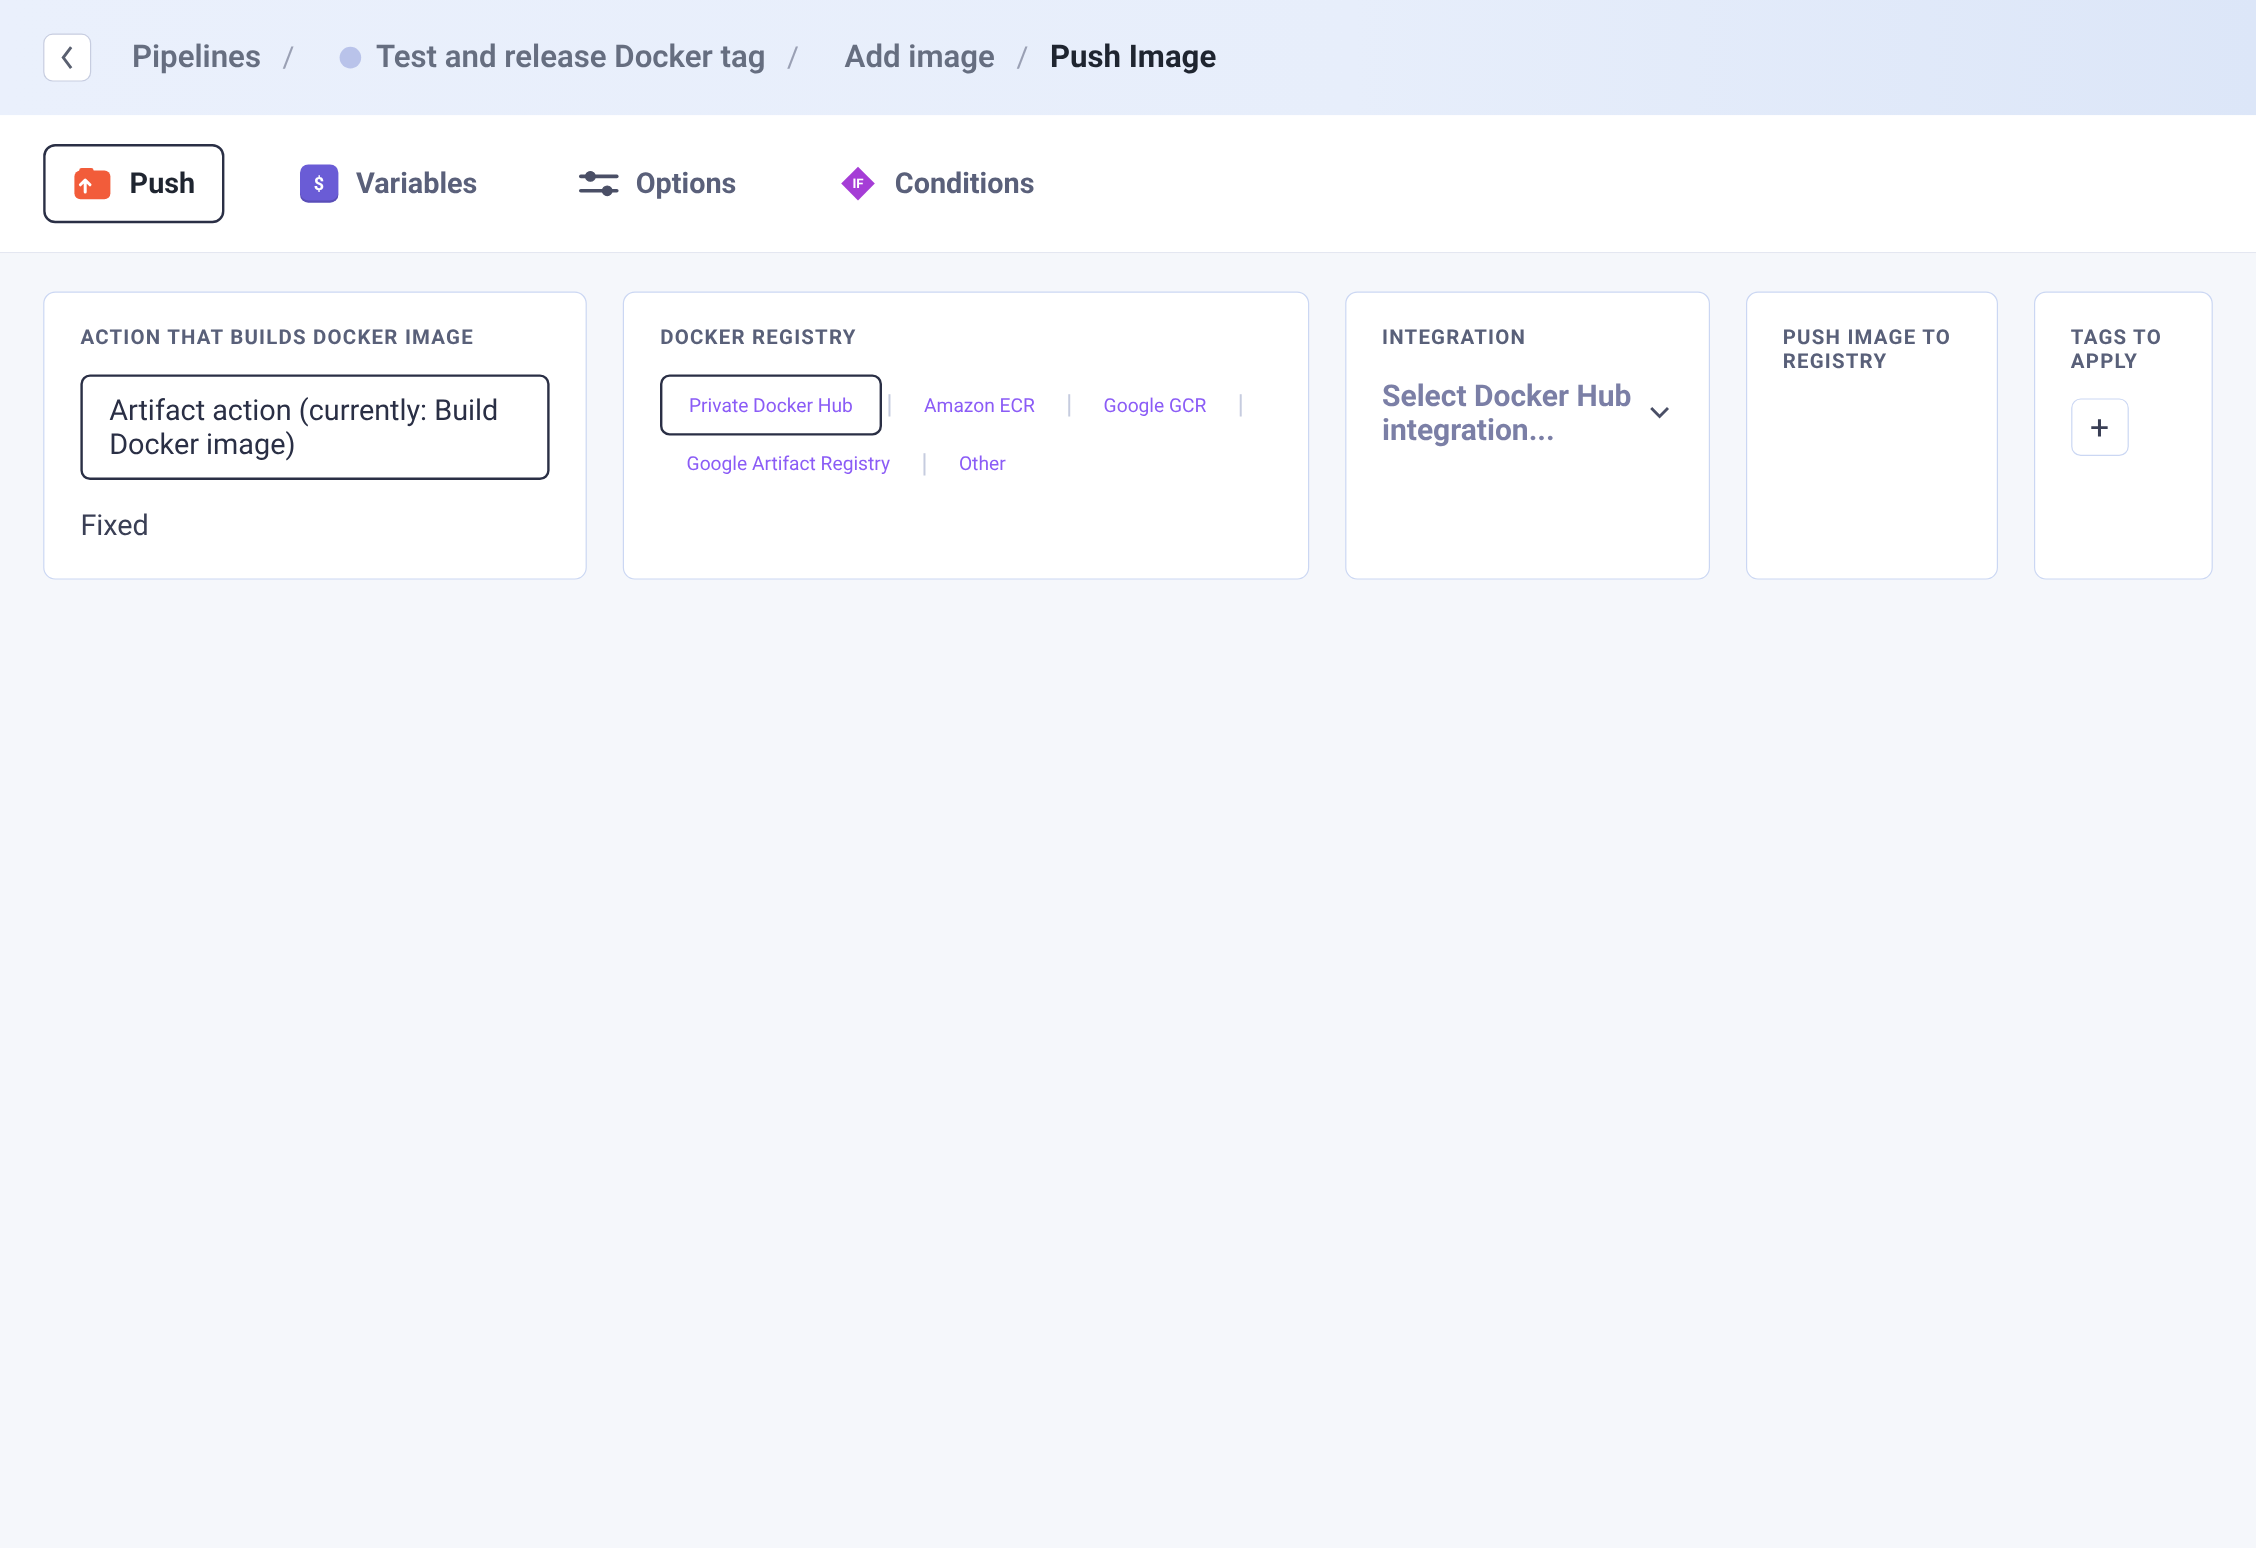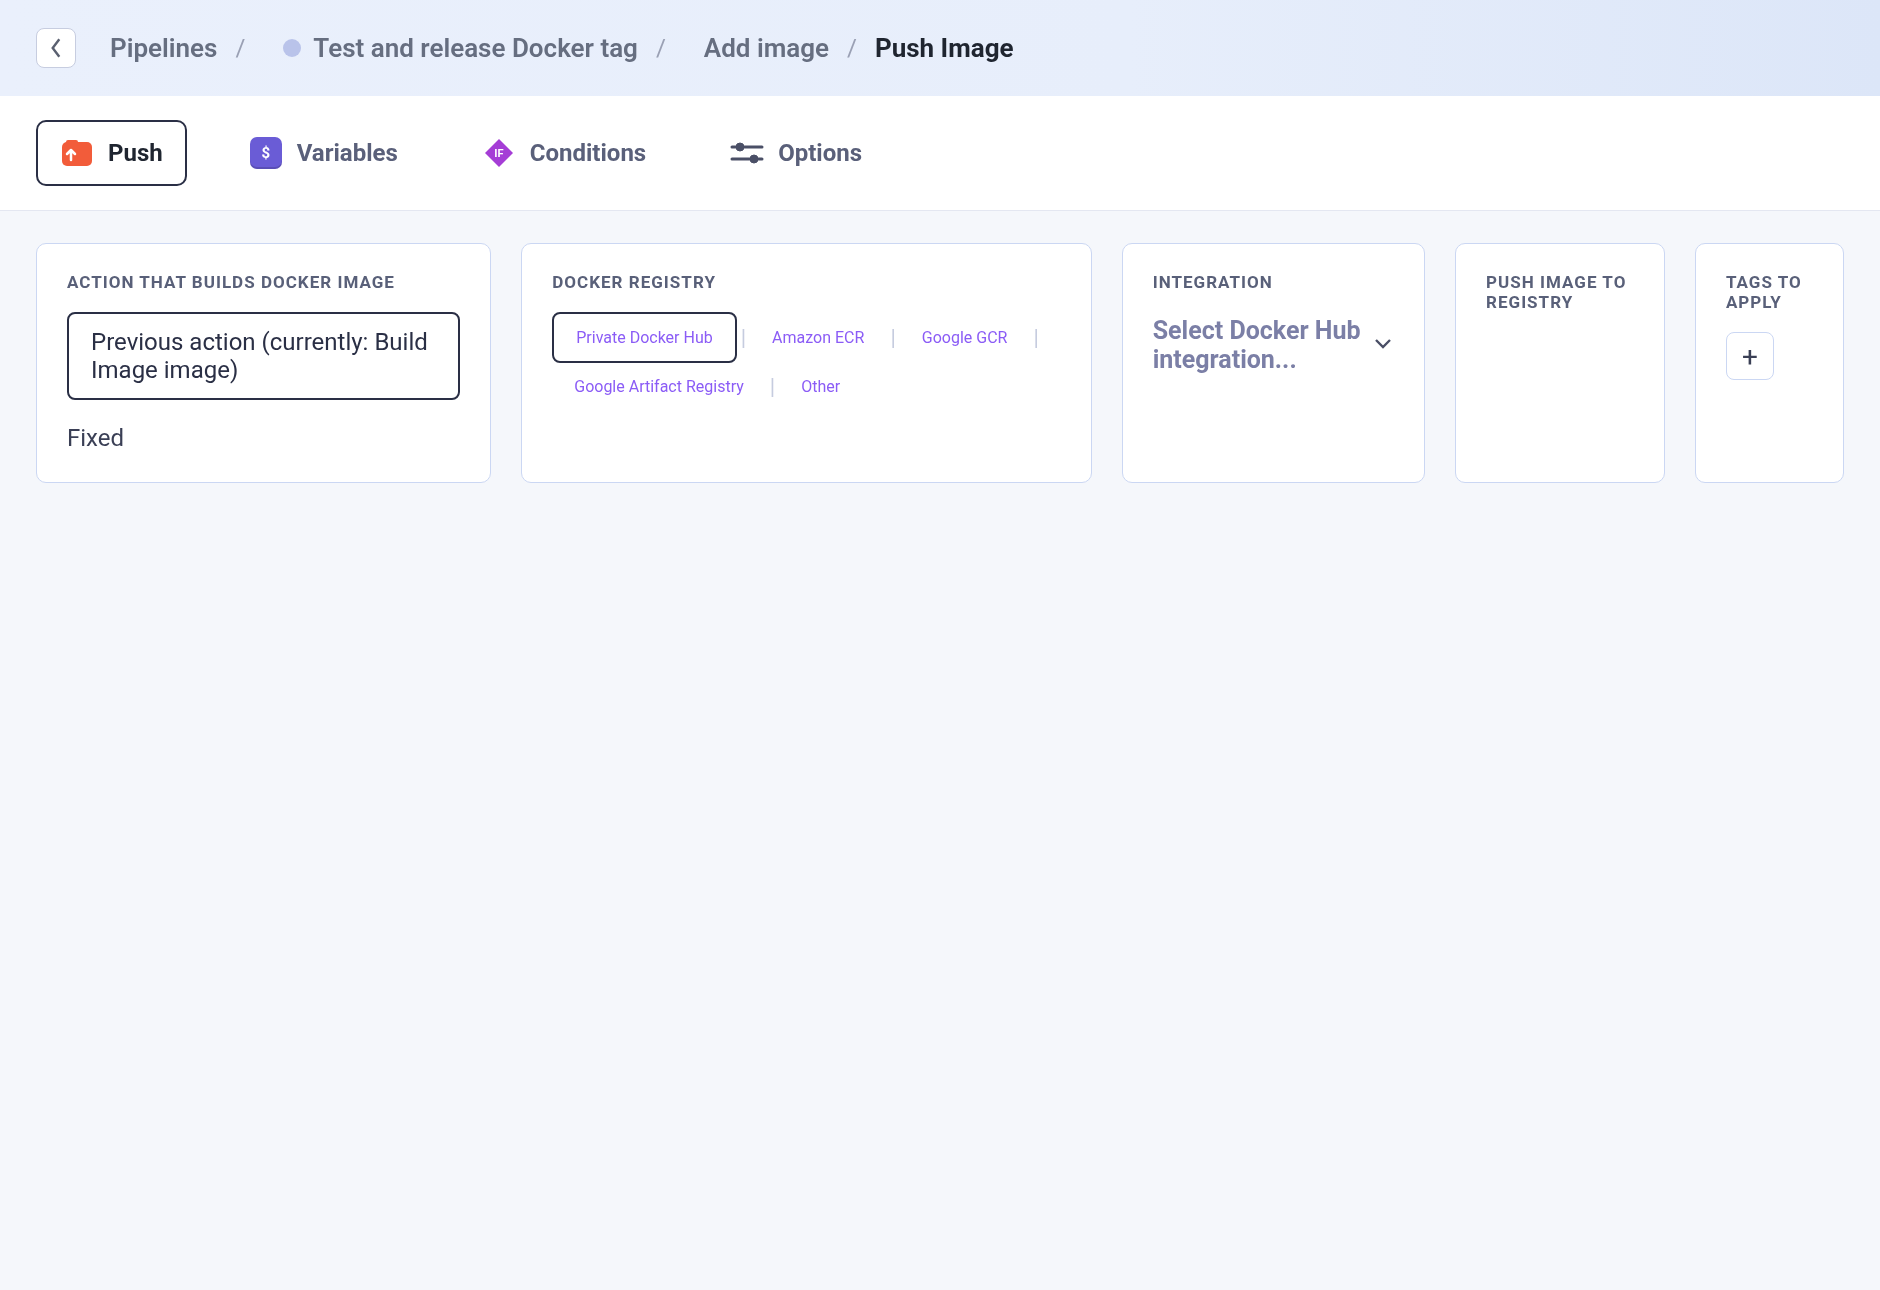--- a/index.html
+++ b/index.html
@@ -189,47 +189,47 @@
     </span>
     <span>Push</span>
   </div>
   <div class="tab">
     <span class="icon-wrap">
       <span class="icon-variables">$</span>
     </span>
     <span>Variables</span>
   </div>
   <div class="tab">
-    <span class="icon-wrap icon-conditions">
-      <svg viewBox="0 0 34 34">
-        <polygon points="17,3 31,17 17,31 3,17" fill="#a53dd6"></polygon>
-        <text x="17" y="21" text-anchor="middle" fill="#fff" font-size="11" font-weight="700">IF</text>
-      </svg>
-    </span>
-    <span>Conditions</span>
-  </div>
-  <div class="tab">
     <span class="icon-wrap icon-options">
       <svg viewBox="0 0 34 24">
         <line x1="2" y1="6" x2="32" y2="6" stroke-width="3" stroke-linecap="round"></line>
         <circle cx="10" cy="6" r="4"></circle>
         <line x1="2" y1="18" x2="32" y2="18" stroke-width="3" stroke-linecap="round"></line>
         <circle cx="24" cy="18" r="4"></circle>
       </svg>
     </span>
     <span>Options</span>
   </div>
+  <div class="tab">
+    <span class="icon-wrap icon-conditions">
+      <svg viewBox="0 0 34 34">
+        <polygon points="17,3 31,17 17,31 3,17" fill="#a53dd6"></polygon>
+        <text x="17" y="21" text-anchor="middle" fill="#fff" font-size="11" font-weight="700">IF</text>
+      </svg>
+    </span>
+    <span>Conditions</span>
+  </div>
 </div>
 
 <div class="content">
 
   <div class="card">
     <div class="card-label">ACTION THAT BUILDS DOCKER IMAGE</div>
     <div class="inline-row">
-      <div class="pill-select">Previous action (currently: Build Image image)</div>
+      <div class="pill-select">Artifact action (currently: Build Docker image)</div>
       <div class="fixed-text">Fixed</div>
     </div>
   </div>
 
   <div class="card">
     <div class="card-label">DOCKER REGISTRY</div>
     <div class="registry-options">
       <div class="reg-opt selected">Private Docker Hub</div>
       <span class="reg-sep">|</span>
       <div class="reg-opt">Amazon ECR</div>

